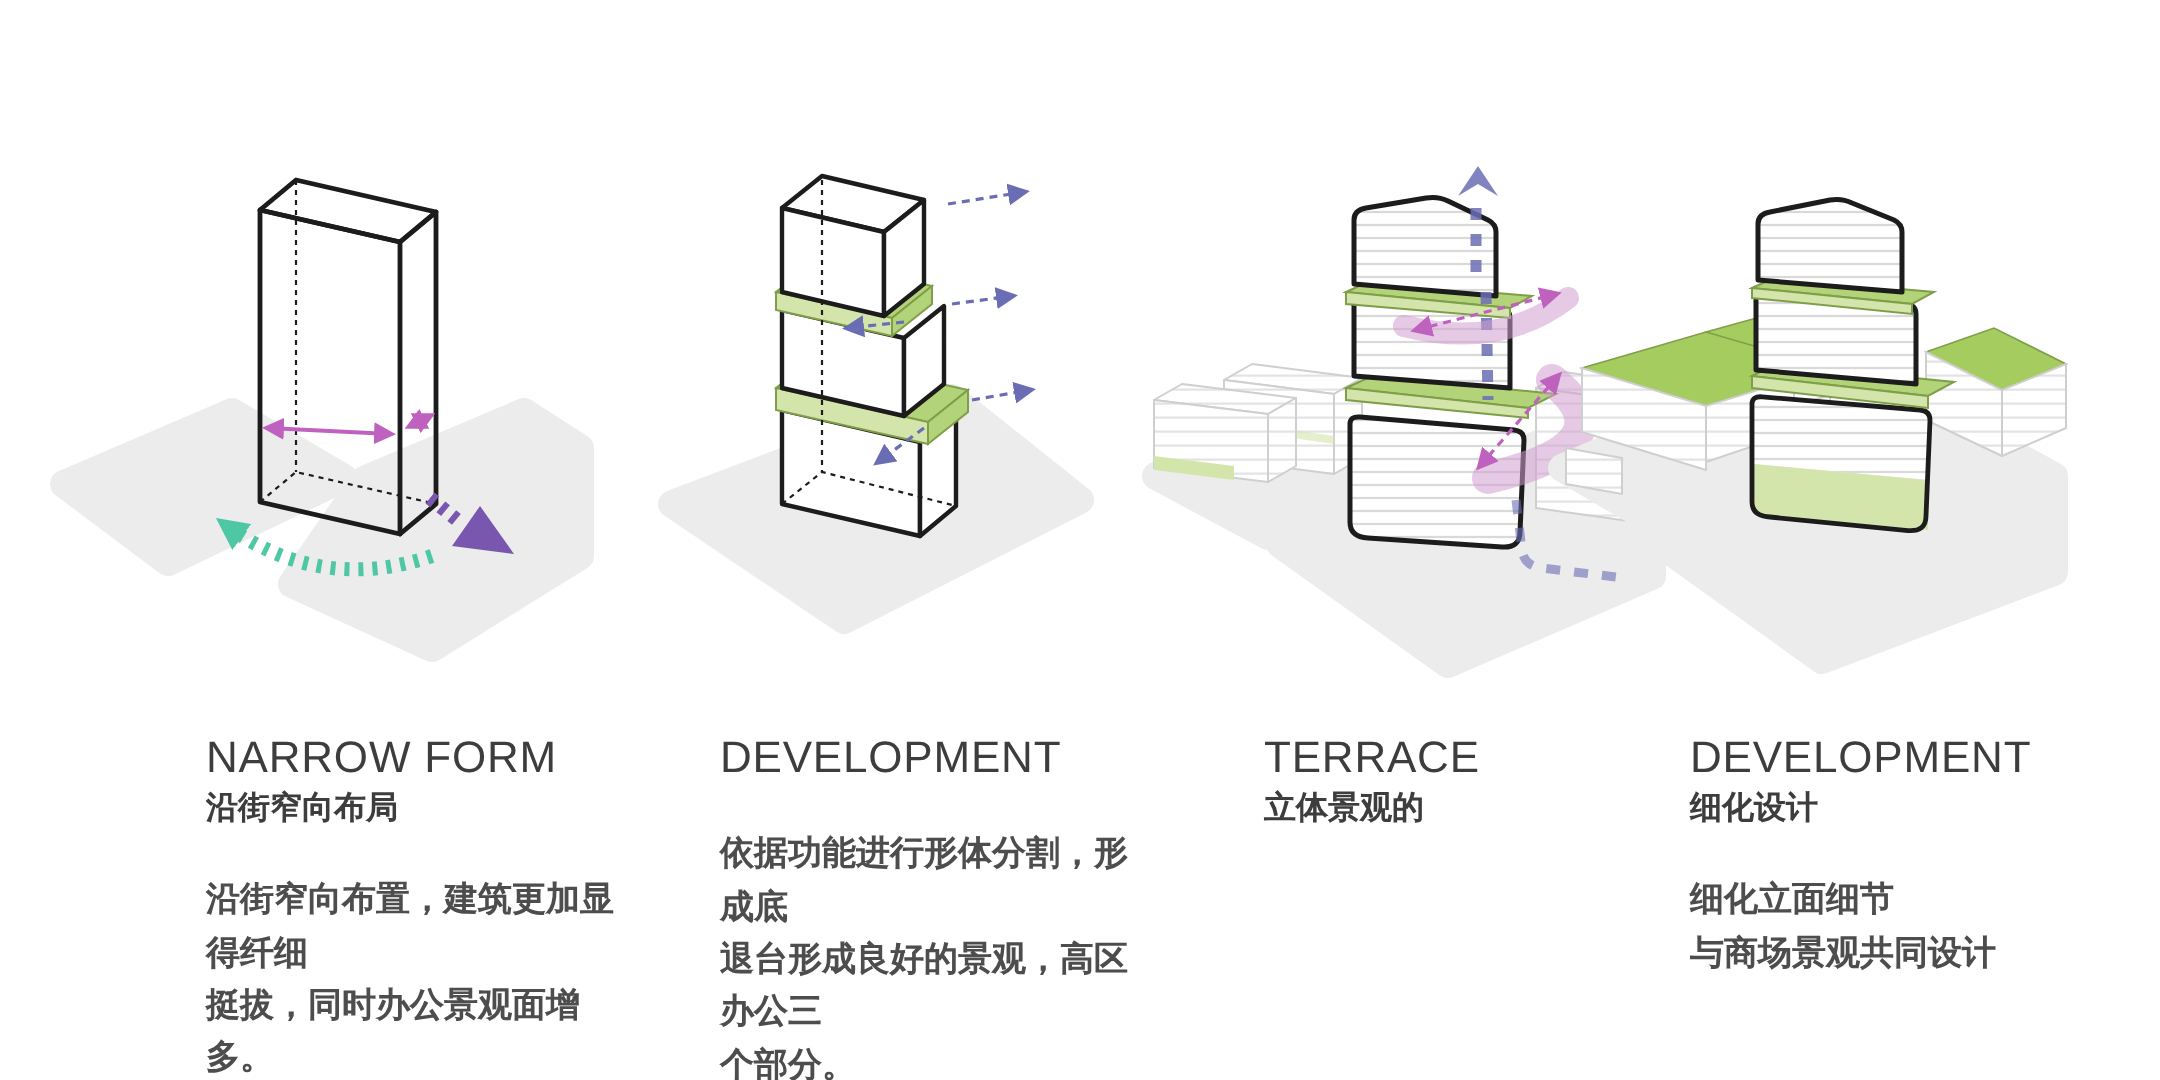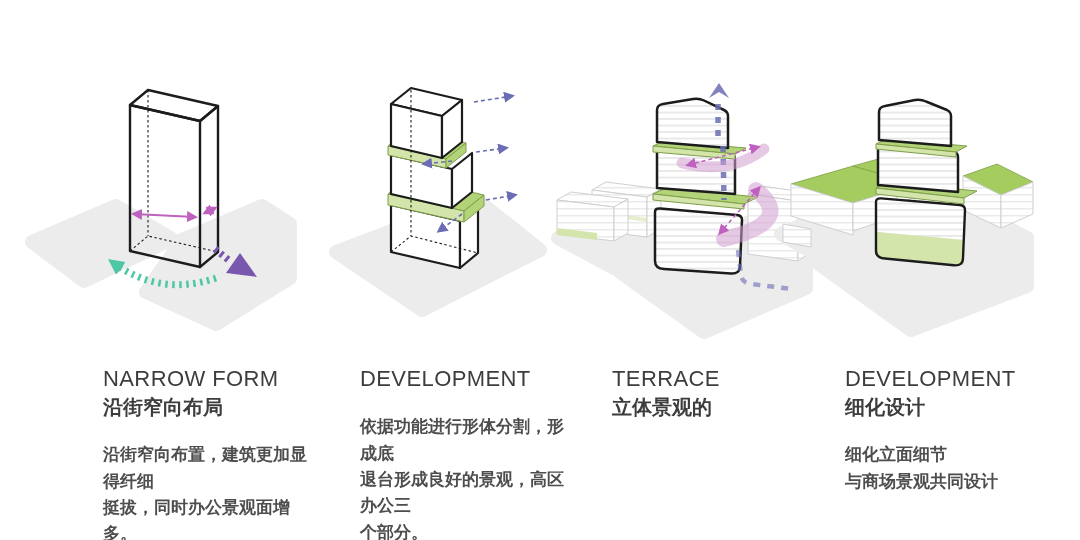--- a/index.html
+++ b/index.html
@@ -5,21 +5,21 @@
   html,body{margin:0;padding:0}
   body{
     width:1080px;height:540px;position:relative;overflow:hidden;
     background:#ffffff;
     font-family:"Liberation Sans","DejaVu Sans",sans-serif;
   }
   .step{position:absolute;top:0;height:540px}
   .diagram{position:absolute;top:42px;left:0;overflow:visible}
   .caption{position:absolute;top:366px;width:215px}
   .title{font-size:22px;font-weight:normal;color:var(--text-dark,#3d3d3d);letter-spacing:.4px;margin:0;line-height:1.2}
-  .subtitle{font-size:20px;font-weight:bold;color:var(--text-dark,#3d3d3d);margin:3px 0 0;line-height:1.25}
+  .subtitle{font-size:16px;font-weight:bold;color:var(--text-dark,#3d3d3d);margin:3px 0 0;line-height:1.25}
   .desc{font-size:17px;font-weight:bold;color:var(--text-mid,#4d4d4d);line-height:1.55;margin:22px 0 0;white-space:pre-line}
   .desc.strong{color:var(--text-strong,#1c1c1c)}
 
   
   .ground{fill:var(--ground-gray);stroke:var(--ground-gray);stroke-width:14;stroke-linejoin:round}
   .ink{fill:none;stroke:var(--line-dark);stroke-width:2.4;stroke-linejoin:round;stroke-linecap:round}
   .ink-w{fill:#fff;stroke:var(--line-dark);stroke-width:2.2;stroke-linejoin:round}
   .ink-p{fill:url(#flP);stroke:var(--line-dark);stroke-width:2.5;stroke-linejoin:round}
   .hid{fill:none;stroke:var(--line-dark);stroke-width:1.1;stroke-dasharray:2.5 2.5}
   .gtop{fill:var(--green-mid);stroke:var(--green-dark);stroke-width:1}
@@ -129,21 +129,21 @@
     </g>
   </svg>
   <div class="caption" style="left:60px">
     <h3 class="title">DEVELOPMENT</h3>
     <p class="desc">依据功能进行形体分割，形成底
 退台形成良好的景观，高区办公三
 个部分。</p>
   </div>
 </div>
 
-<div class="step" style="left:552px;width:260px">
+<div class="step" style="left:572px;width:260px">
   <svg class="diagram" width="260" height="300" viewBox="0 0 260 300">
     <g>
       <path class="ground" d="M6 196 L72 168 L130 196 L62 226 Z"></path>
       <path class="ground" d="M68 230 L205 177 L254 202 L254 246 L152 290 Z"></path>
     </g>
     <g>
       <path class="bgb" d="M40 148 L54 140 L109 147 L95 155 Z"></path>
       <path class="bgb" d="M40 148 L40 188 L95 195 L95 155 Z"></path>
       <path class="bgb" d="M95 155 L109 147 L109 187 L95 195 Z"></path>
       <path class="gflat" d="M40 168 L95 176 L95 180 L40 172 Z" opacity=".6"></path>

